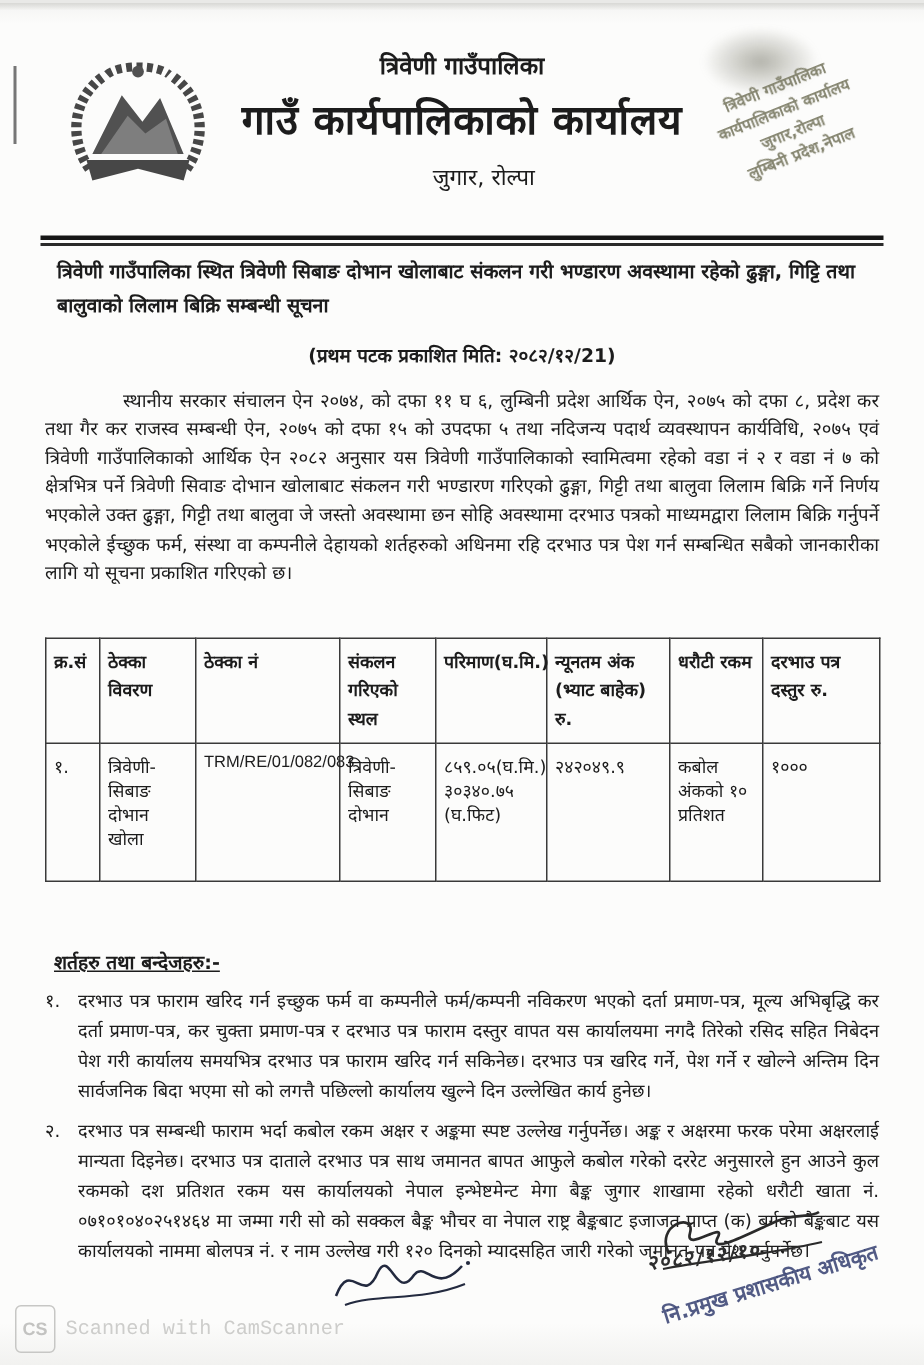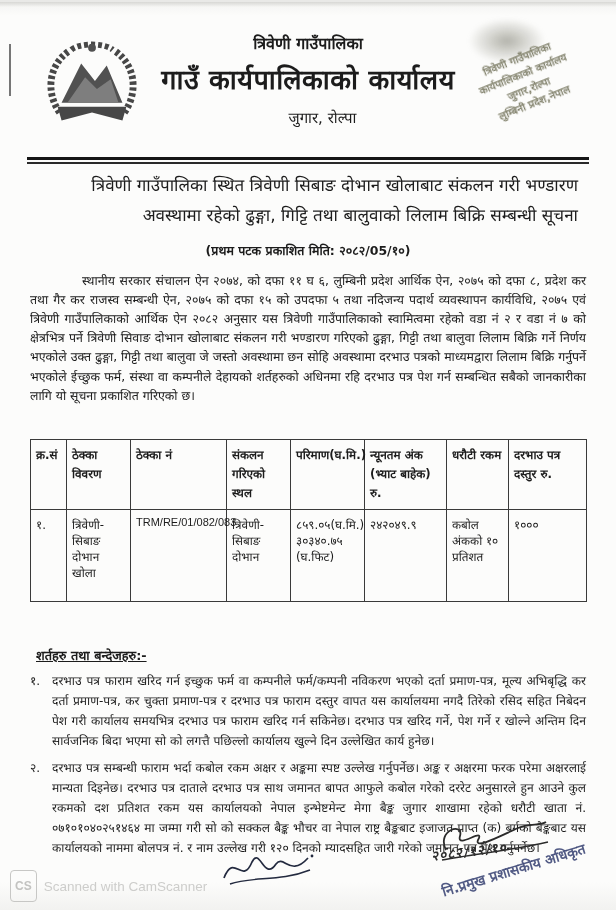--- a/index.html
+++ b/index.html
@@ -20,21 +20,21 @@
   .office-address { font-size:15px; margin-top:10px;padding-left:29px; }
   .stamp-wrap { position:absolute; right:4px; top:-4px; width:170px; height:104px; pointer-events:none; }
   .stamp-blob { position:absolute; right:66px; top:-6px; width:78px; height:46px; border-radius:50%;
     background:radial-gradient(ellipse at center, rgba(120,120,105,.55), rgba(120,120,105,0) 70%); filter:blur(2px); }
   .round-stamp { position:absolute; right:6px; top:26px; width:160px; transform:rotate(-22deg);
     color:#84846f; text-align:center; font-size:10.5px; font-weight:bold; line-height:1.5; filter:blur(.5px); }
   .province-line { text-align:right; font-size:15px; font-weight:600; padding-right:14px; margin-top:0px; }
 
   .rule-double { margin:7px 27px 0 27px; border-top:3px solid #161616; border-bottom:2px solid #2a2a2a; height:2px; }
 
-  .notice-title { margin:7px 38px 0; text-align:right; font-weight:normal; font-size:17px; line-height:1.75; }
+  .notice-title { margin:7px 38px 0; text-align:left; font-weight:bold; font-size:13px; line-height:1.75; }
   .pub-date { text-align:center; font-weight:bold; font-size:12.5px; margin-top:11px; }
 
   .body-para { margin:12px 30px 0 30px; font-size:12.4px; line-height:1.55; text-align:justify; text-indent:52px; }
 
   
   .main-table { border-collapse:collapse; margin:34px 0 0 30px; width:556px; font-size:11.8px; table-layout:fixed; }
   .main-table th, .main-table td { border:1.4px solid #3a3a3a; padding:6px 5px; vertical-align:top; text-align:left; font-weight:normal; }
   .main-table th { font-weight:600; line-height:1.6; }
   .hdr-row { height:62px; }
   .data-row { height:92px; }
@@ -53,21 +53,21 @@
   .sig-left { position:absolute; left:218px; top:-10px; }
   .sig-right { position:absolute; right:62px; top:-38px; }
   .hand-date { position:absolute; right:108px; top:-16px; transform:rotate(-7deg) skewX(-8deg);
     font-size:13.5px; font-weight:bold; color:#2e2e2e; letter-spacing:1px; }
   .officer-stamp { position:absolute; right:28px; top:2px; transform:rotate(-17deg);
     color:rgba(52,62,112,.85); font-weight:bold; font-size:14px; white-space:nowrap; z-index:3; }
 
   
   .watermark { position:absolute; left:10px; bottom:10px; display:flex; align-items:center; gap:7px; }
   .cs-badge { border:1.5px solid #c7c7c5; border-radius:4px; color:#c3c3c1; font-weight:bold; font-size:12px; padding:8px 4px; font-family:"Liberation Sans", sans-serif; }
-  .wm-text { color:#cdcdcb; font-size:13.5px; font-family:Liberation Sans, sans-serif; }
+  .wm-text { color:#cdcdcb; font-size:13.5px; font-family:Liberation Mono, monospace; }
 </style>
 </head>
 <body>
 
 <div class="paper">
   <div class="scan-edge-top"></div>
   <div class="scan-artifact-left"></div>
 
   <div class="header">
     <svg class="emblem" viewBox="0 0 110 100" xmlns="http://www.w3.org/2000/svg">
@@ -95,21 +95,21 @@
         <div>कार्यपालिकाको कार्यालय</div>
         <div>जुगार,रोल्पा</div>
         <div>लुम्बिनी प्रदेश,नेपाल</div>
       </div>
     </div>
   </div>
 
   <div class="rule-double"></div>
 
   <div class="notice-title">त्रिवेणी गाउँपालिका स्थित त्रिवेणी सिबाङ दोभान खोलाबाट संकलन गरी भण्डारण अवस्थामा रहेको ढुङ्गा, गिट्टि तथा बालुवाको लिलाम बिक्रि सम्बन्धी सूचना</div>
-  <div class="pub-date">(प्रथम पटक प्रकाशित मिति: २०८२/05/१०)</div>
+  <div class="pub-date">(प्रथम पटक प्रकाशित मिति: २०८२/१२/21)</div>
 
   <div class="body-para">स्थानीय सरकार संचालन ऐन २०७४, को दफा ११ घ ६, लुम्बिनी प्रदेश आर्थिक ऐन, २०७५ को दफा ८, प्रदेश कर तथा गैर कर राजस्व सम्बन्धी ऐन, २०७५ को दफा १५ को उपदफा ५ तथा नदिजन्य पदार्थ व्यवस्थापन कार्यविधि, २०७५ एवं त्रिवेणी गाउँपालिकाको आर्थिक ऐन २०८२ अनुसार यस त्रिवेणी गाउँपालिकाको स्वामित्वमा रहेको वडा नं २ र वडा नं ७ को क्षेत्रभित्र पर्ने त्रिवेणी सिवाङ दोभान खोलाबाट संकलन गरी भण्डारण गरिएको ढुङ्गा, गिट्टी तथा बालुवा लिलाम बिक्रि गर्ने निर्णय भएकोले उक्त ढुङ्गा, गिट्टी तथा बालुवा जे जस्तो अवस्थामा छन सोहि अवस्थामा दरभाउ पत्रको माध्यमद्वारा लिलाम बिक्रि गर्नुपर्ने भएकोले ईच्छुक फर्म, संस्था वा कम्पनीले देहायको शर्तहरुको अधिनमा रहि दरभाउ पत्र पेश गर्न सम्बन्धित सबैको जानकारीका लागि यो सूचना प्रकाशित गरिएको छ।</div>
 
   <table class="main-table">
     <colgroup>
       <col style="width:36px">
         <col style="width:64px">
         <col style="width:96px">
         <col style="width:64px">
       <col style="width:74px">

